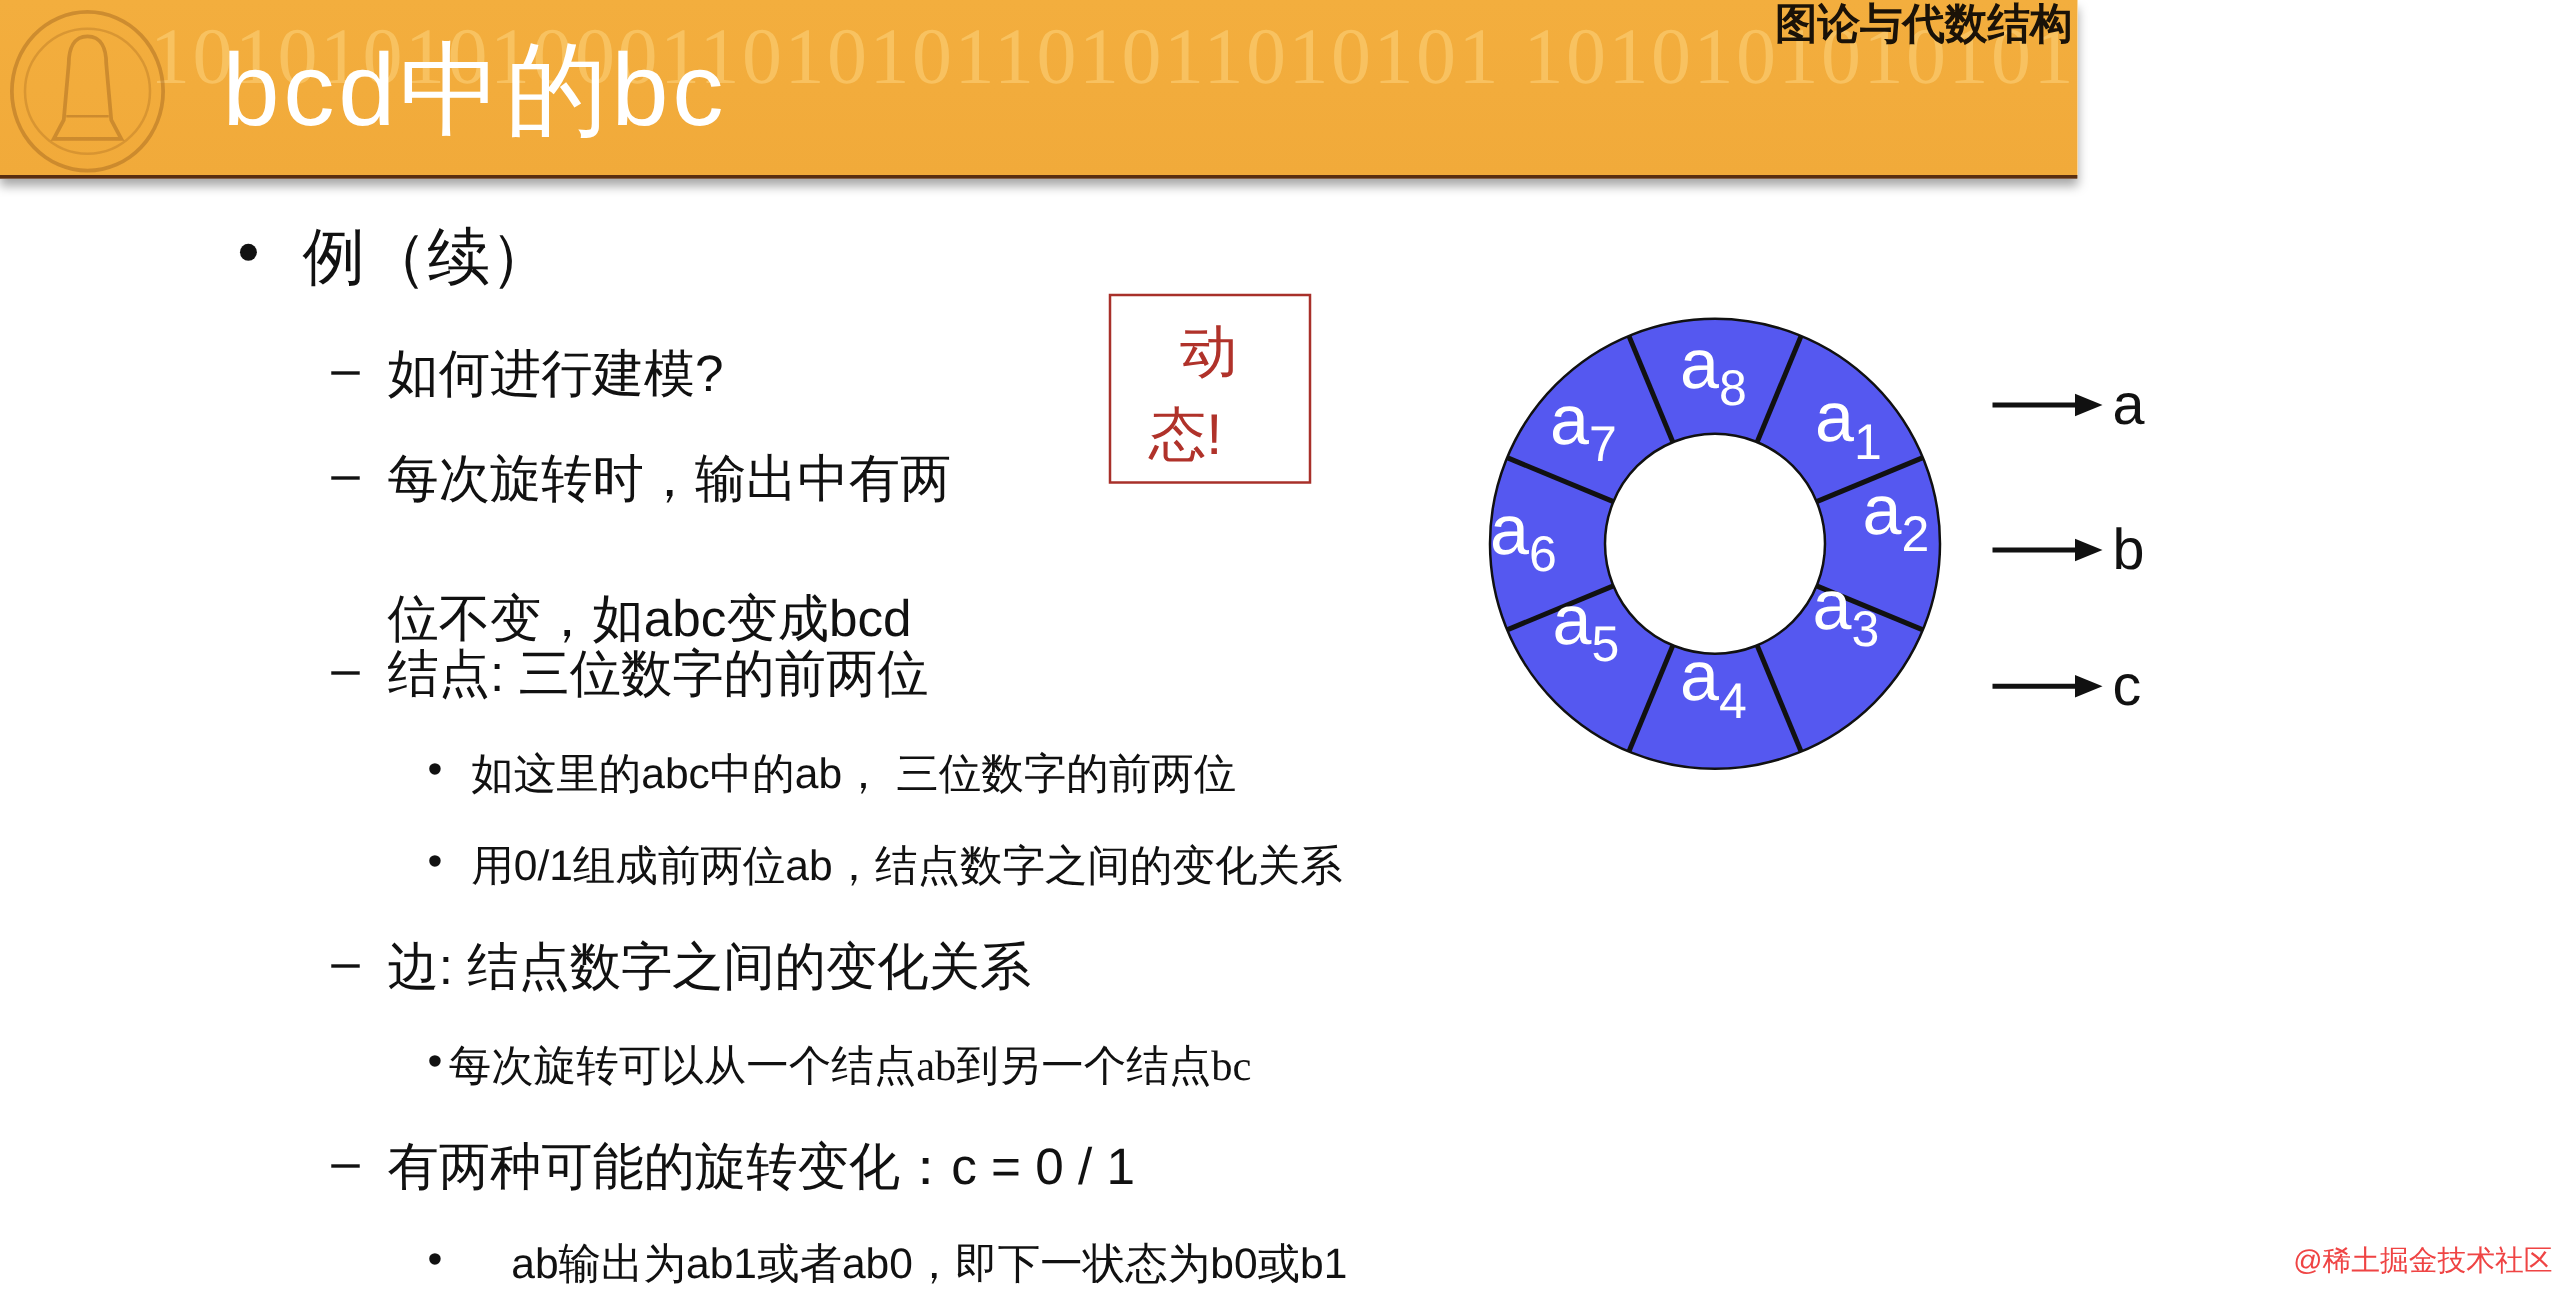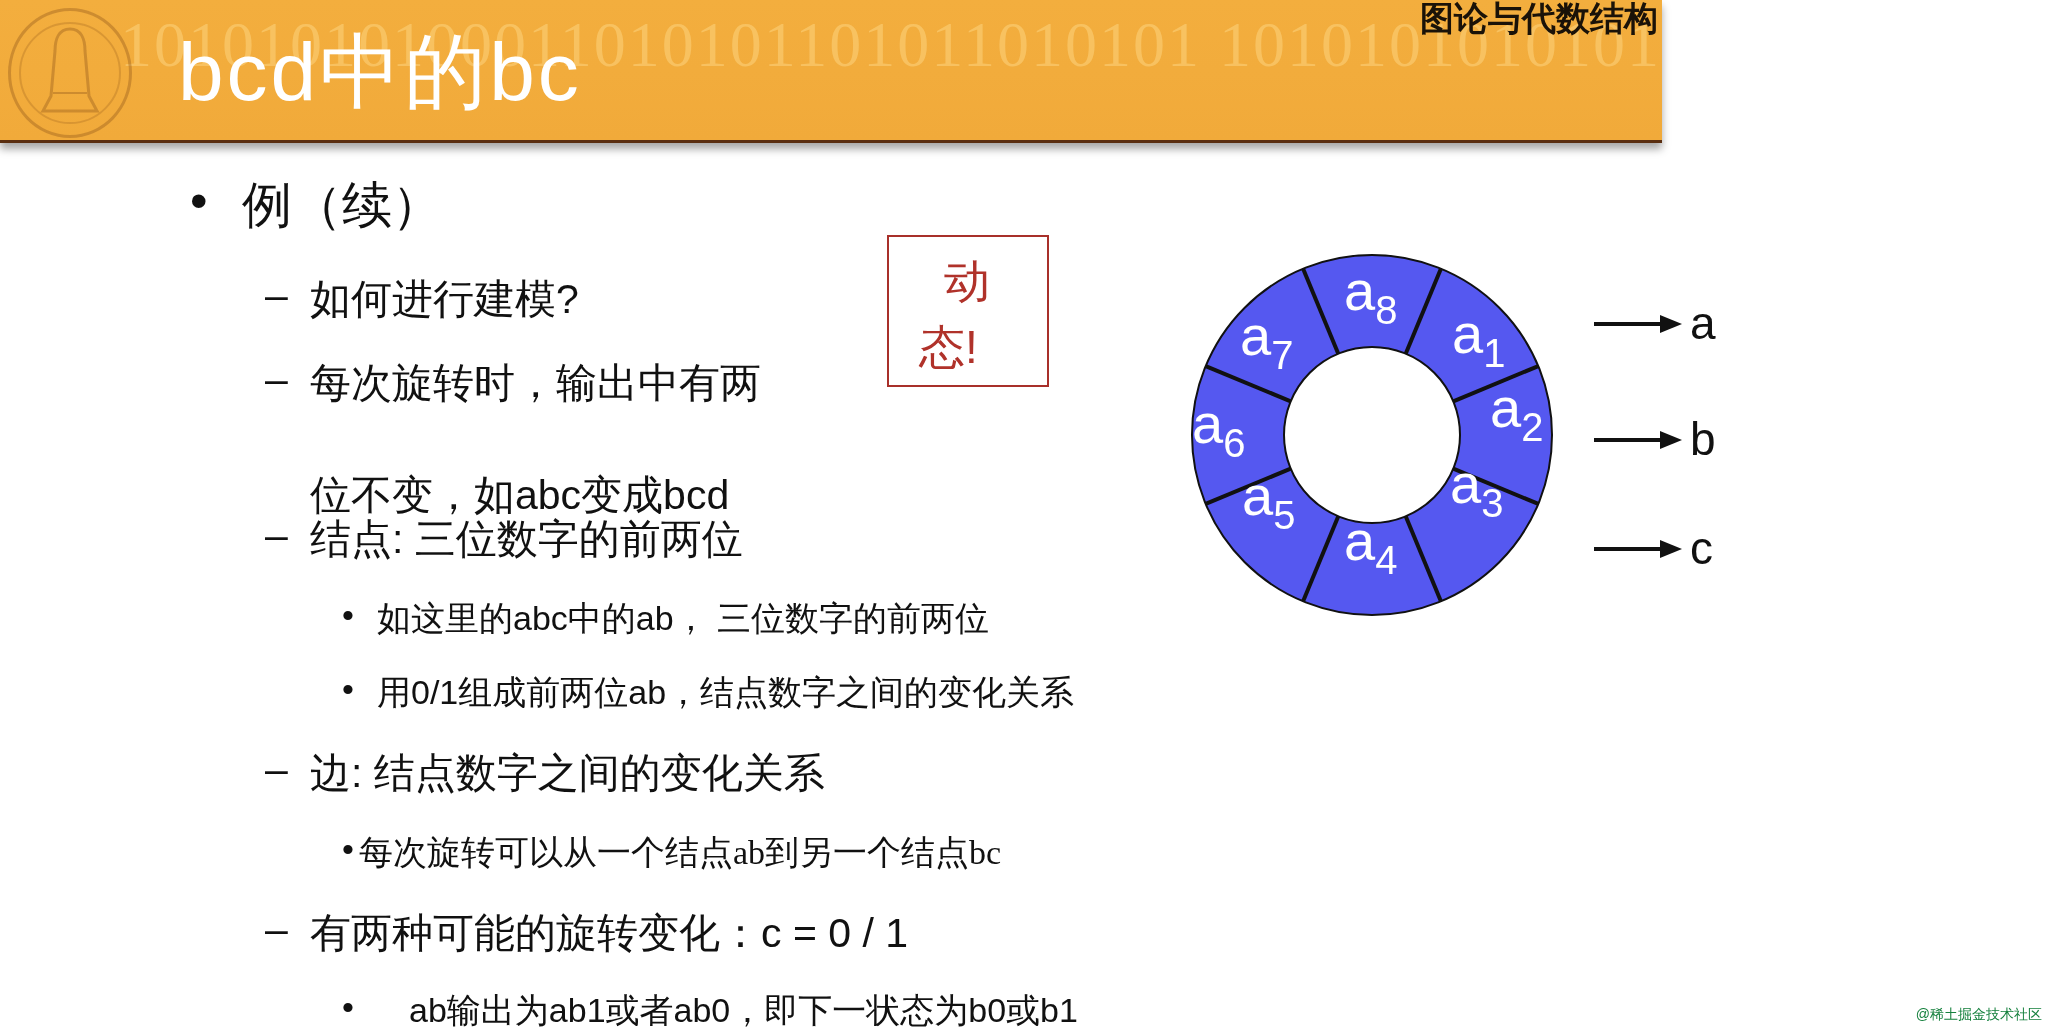--- a/index.html
+++ b/index.html
@@ -45,21 +45,21 @@
     border:2px solid #a8302a; box-sizing:border-box;
   }
   .dyn-box .t {
     position:absolute; font-size:46px; color:#b0322a;
   }
   .ring { position:absolute; left:1180px; top:245px; width:390px; height:380px; }
   .arrow-row { position:absolute; left:1592px; width:140px; height:40px; }
   .arrow-row svg { position:absolute; left:0; top:10px; }
   .arrow-row .lab { position:absolute; left:98px; top:-8px; font-size:46px; color:#111; }
   .watermark {
-    position:absolute; right:8px; bottom:10px; font-size:14px; color:#15803d;
+    position:absolute; right:8px; bottom:10px; font-size:23px; color:#ef4444;
   }
 </style>
 </head>
 <body>
 
 <div class="header">
   <div class="binary">10101010100011010101101011010101 10101010101010101100</div>
   <div class="logo">
     <svg viewBox="0 0 118 124">
       <path d="M59 18 C48 18 44 28 44 40 L40 85 L32 100 L86 100 L78 85 L74 40 C74 28 70 18 59 18 Z" fill="none" stroke="rgba(160,100,30,0.45)" stroke-width="3"></path>

